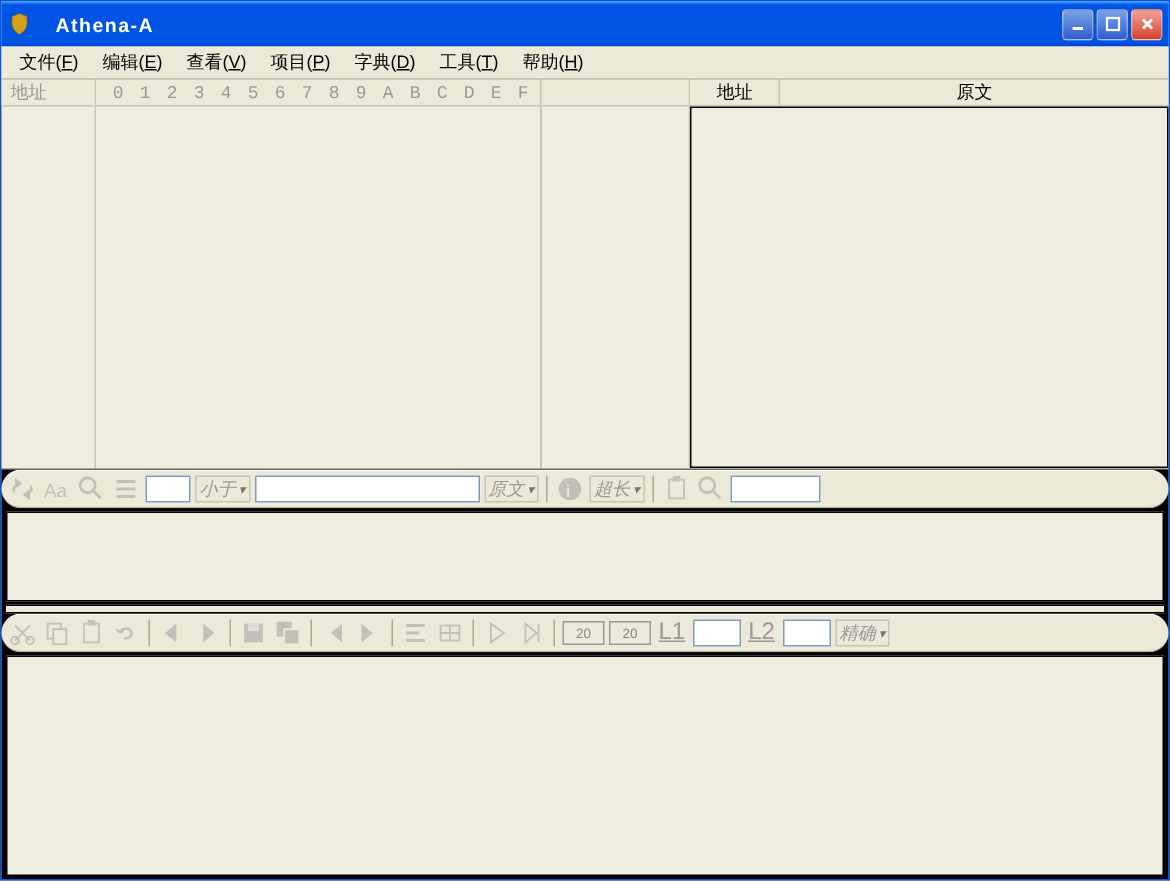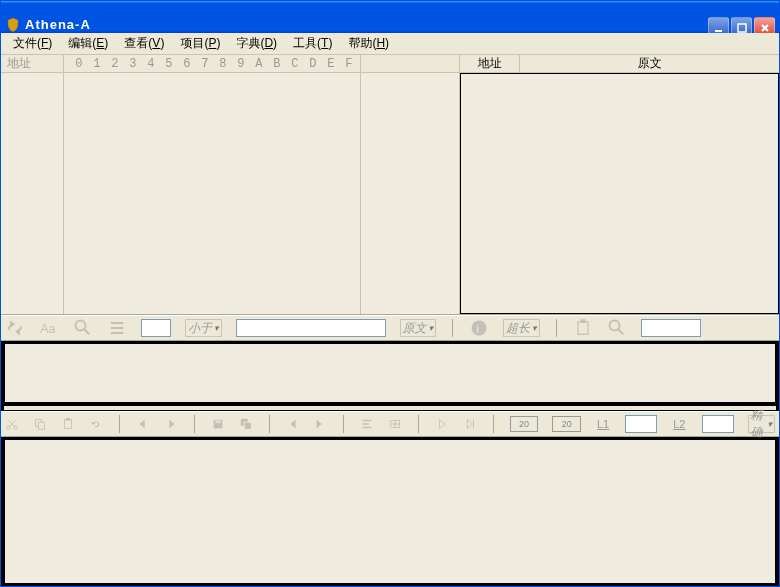--- a/index.html
+++ b/index.html
@@ -16,23 +16,24 @@
   height: 587px;
   background: #ece9d8;
   border: 1px solid #0054e3;
   display: flex;
   flex-direction: column;
 }
 .titlebar {
   height: 30px;
   background: linear-gradient(to bottom, #3c9bff 0%, #0054e3 8%, #0054e3 92%, #003dd3 100%);
   display: flex;
-  align-items: flex-start;
-  padding: 16px 4px;
+  align-items: center;
+  padding: 0 4px;
   color: #fff;
+  gap: 12px;
 }
 .titlebar .app-icon {
   width: 16px;
   height: 16px;
   margin-right: 4px;
   display: flex;
   align-items: center;
   justify-content: center;
 }
 .titlebar .title {
@@ -157,56 +158,57 @@
 }
 
 .toolbar {
   height: 26px;
   background: #ece9d8;
   border-top: 1px solid #fff;
   border-bottom: 1px solid #aca899;
   display: flex;
   align-items: center;
   padding: 0 4px;
-  gap: 14px;
+  gap: 3px;
+  border-radius: 13px;
 }
 .tbtn {
   width: 20px;
   height: 20px;
   display: flex;
   align-items: center;
   justify-content: center;
   cursor: pointer;
   opacity: 0.4;
   border-radius: 2px;
 }
 .sep { width: 1px; height: 18px; background: #aca899; margin: 0 2px; }
 .toolbar input[type=text] {
   height: 18px;
   border: 1px solid #7f9db9;
   background: #fff;
   font-size: 12px;
   padding: 0 2px;
 }
-.toolbar .label { color: #999; font-size: 11px; padding: 0 2px; text-decoration: underline; }
+.toolbar .label { color: #999; font-size: 16px; padding: 0 2px; text-decoration: underline; }
 .combo {
   height: 18px;
   display: flex;
   align-items: center;
   border: 1px solid #c8c5b4;
   background: #ece9d8;
   color: #999;
   padding: 0 2px;
   cursor: pointer;
   gap: 2px;
   font-style: italic;
 }
 .combo .chev { color: #777; font-size: 9px; }
 .badge20 {
-  width: 40px;
+  width: 28px;
   height: 16px;
   border: 1px solid #999;
   display: flex;
   align-items: center;
   justify-content: center;
   font-size: 9px;
   color: #888;
   cursor: pointer;
   text-align: right;
 }

